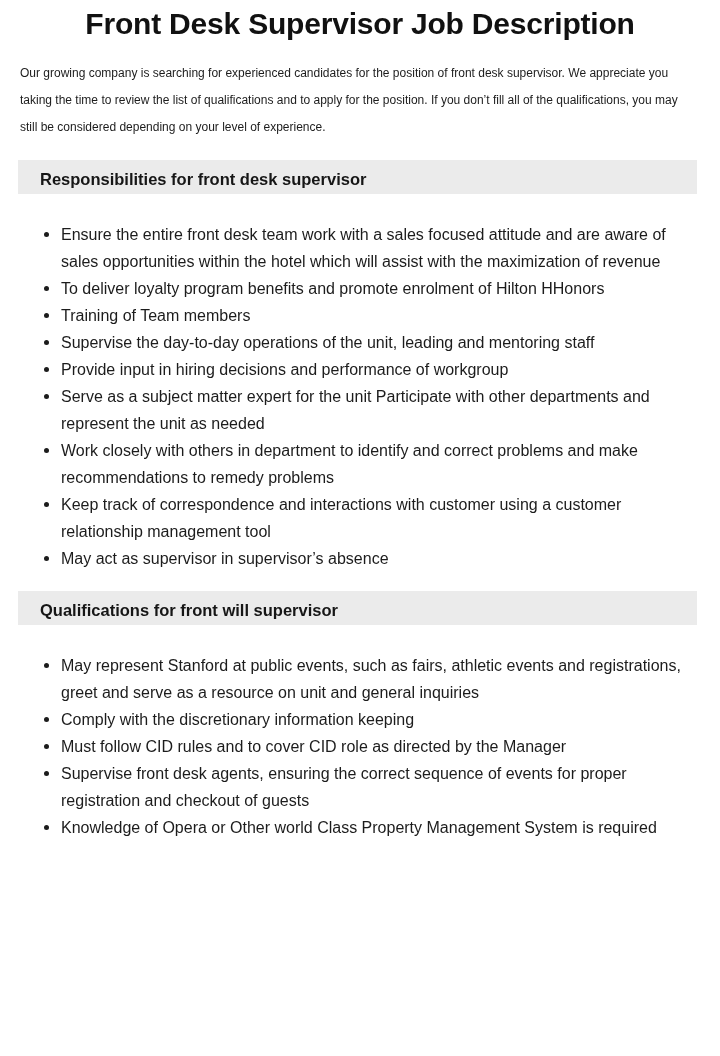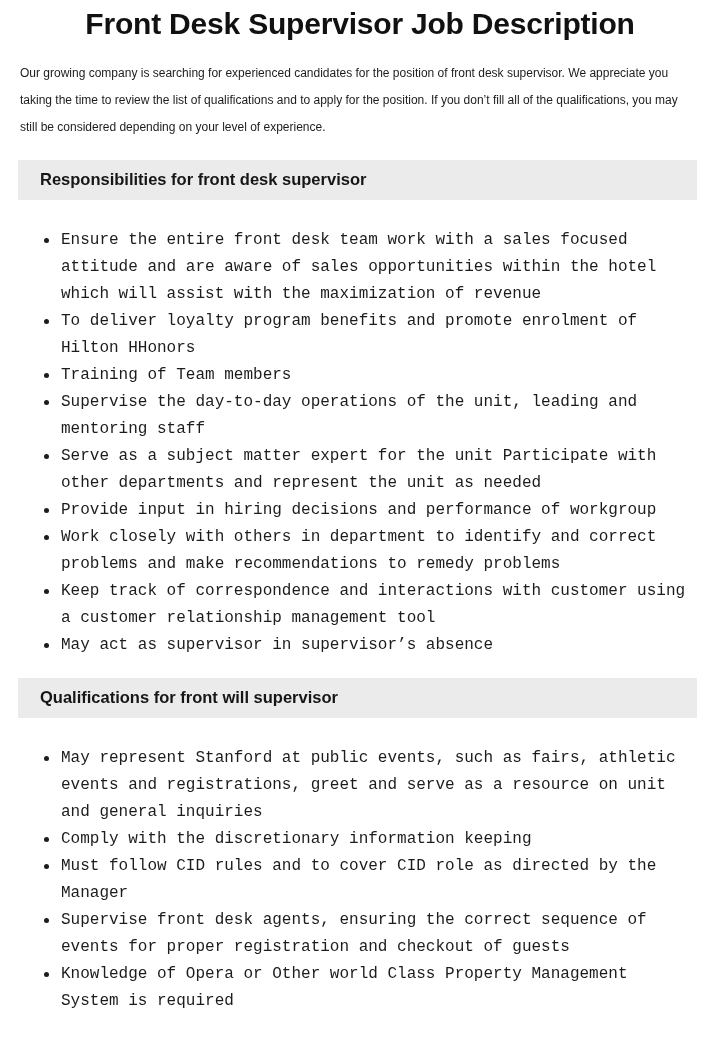--- a/index.html
+++ b/index.html
@@ -24,37 +24,36 @@
     color: #111111;
   }
   .intro {
     margin: 16px 26px 0 20px;
     font-size: 12px;
     line-height: 27px;
   }
   .section-bar {
     margin: 19px 23px 0 18px;
     background: #ebebeb;
-    height: 40px;
+    height: 34px;
     line-height: 39px;
     padding-left: 22px;
     font-size: 16.5px;
     font-weight: 700;
     color: #161616;
   }
   ul.bullet-list {
     list-style: none;
     margin: 27px 26px 0 0;
     padding: 0 0 0 61px;
     font-size: 16px;
     line-height: 27px;
   }
   ul.bullet-list li {
     position: relative;
-    font-family: Liberation Mono, monospace;
   }
   ul.bullet-list li::before {
     content: "";
     position: absolute;
     left: -17px;
     top: 11px;
     width: 5px;
     height: 5px;
     border-radius: 50%;
     background: #1c1c1c;
@@ -69,22 +68,22 @@
 
   <p class="intro">Our growing company is searching for experienced candidates for the position of front desk supervisor. We appreciate you taking the time to review the list of qualifications and to apply for the position. If you don’t fill all of the qualifications, you may still be considered depending on your level of experience.</p>
 
   <section>
     <div class="section-bar">Responsibilities for front desk supervisor</div>
     <ul class="bullet-list">
       <li>Ensure the entire front desk team work with a sales focused attitude and are aware of sales opportunities within the hotel which will assist with the maximization of revenue</li>
       <li>To deliver loyalty program benefits and promote enrolment of Hilton HHonors</li>
       <li>Training of Team members</li>
       <li>Supervise the day-to-day operations of the unit, leading and mentoring staff</li>
+      <li>Provide input in hiring decisions and performance of workgroup</li>
       <li>Serve as a subject matter expert for the unit Participate with other departments and represent the unit as needed</li>
-      <li>Provide input in hiring decisions and performance of workgroup</li>
       <li>Work closely with others in department to identify and correct problems and make recommendations to remedy problems</li>
       <li>Keep track of correspondence and interactions with customer using a customer relationship management tool</li>
       <li>May act as supervisor in supervisor’s absence</li>
     </ul>
   </section>
 
   <section>
     <div class="section-bar">Qualifications for front will supervisor</div>
     <ul class="bullet-list">
       <li>May represent Stanford at public events, such as fairs, athletic events and registrations, greet and serve as a resource on unit and general inquiries</li>

